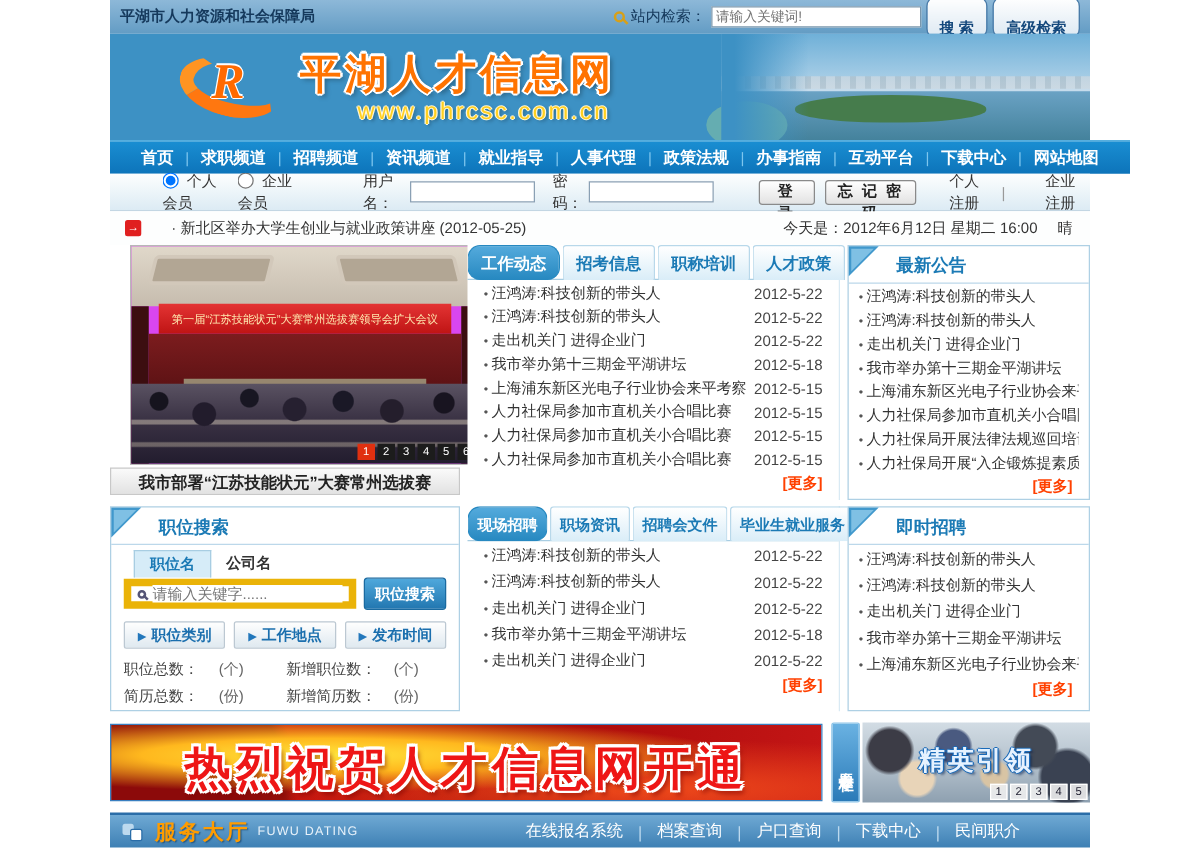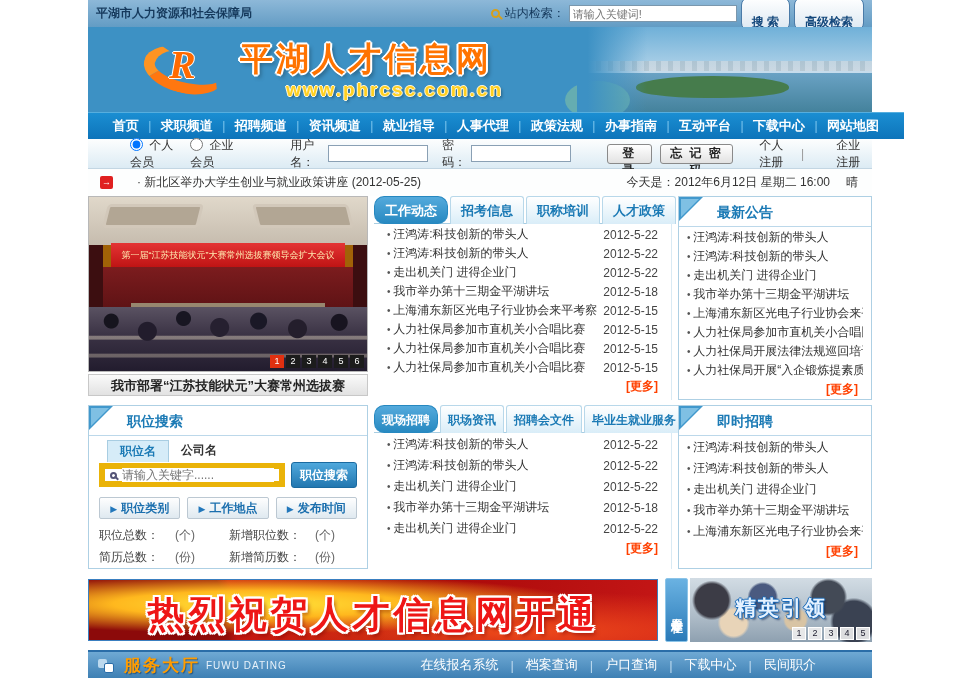--- a/index.html
+++ b/index.html
@@ -38,21 +38,21 @@
   .logo { position:absolute; left:55px; top:14px; width:95px; height:58px; }
   .logo-swoosh { position:absolute; left:0; top:6px; width:82px; height:46px; border-radius:50%;
     border:4px solid transparent; border-bottom:11px solid #ff7710; border-left:11px solid #ff9422;
     transform:rotate(14deg); }
   .logo-r { position:absolute; left:26px; top:0px; font-family:"Liberation Serif","DejaVu Serif",serif;
     font-style:italic; font-weight:bold; font-size:40px; color:#ff6a00;
     text-shadow:-1px 0 #fff,1px 0 #fff,0 -1px #fff,0 1px #fff; }
   .site-title { position:absolute; left:152px; top:10px; font-size:33px; font-weight:bold;
     letter-spacing:3px; color:#ff7300;
     text-shadow:-2px 0 #fff,2px 0 #fff,0 -2px #fff,0 2px #fff,-1px -1px #fff,1px 1px #fff,-1px 1px #fff,1px -1px #fff,3px 3px 4px rgba(0,0,0,.35); }
-  .site-url { position:absolute; left:198px; top:52px; font-size:19px; font-weight:bold; letter-spacing:2px;
+  .site-url { position:absolute; left:198px; top:52px; font-size:19px; font-weight:normal; letter-spacing:2px;
     color:#ffd020; text-shadow:-1px 0 #fff6d8,1px 0 #fff6d8,0 -1px #fff6d8,0 1px #fff6d8,2px 2px 3px rgba(0,0,0,.35); }
 
   
   .nav { position:absolute; top:112px; left:0; width:816px; height:27px;
     background:linear-gradient(#1a8ed2,#0d74ba); display:flex; align-items:center;
     justify-content:space-around; padding:0 20px; border-top:1px solid #56aede; }
   .nav a { color:#fff; font-size:13px; font-weight:bold; text-decoration:none; white-space:nowrap; cursor:pointer; }
   .nav .sep { color:#7ec6ee; font-size:12px; }
 
   
@@ -73,22 +73,22 @@
   .ann-ico { width:13px; height:13px; background:#e02020; border-radius:2px; margin:0 24px 0 12px;
     color:#fff; font-size:9px; line-height:13px; text-align:center; font-weight:bold; }
   .ann-text { cursor:pointer; }
   .ann-text::before { content:"· "; }
   .ann-right { margin-left:auto; padding-right:14px; display:flex; gap:16px; }
 
   
   .main { position:absolute; top:196px; left:0; width:784px; height:382px; }
 
   
-  .photo { position:absolute; left:0; top:0; width:280px; height:176px; border:1px solid #b8b8b8;
-    background:#a16207; overflow:hidden; cursor:pointer; }
+  .photo { position:absolute; left:16px; top:0; width:280px; height:176px; border:1px solid #b8b8b8;
+    background:#d946ef; overflow:hidden; cursor:pointer; }
   .ceiling { position:absolute; top:0; left:0; right:0; height:48px; background:linear-gradient(#e0d8ca,#c6bcae); }
   .cpanel { position:absolute; top:7px; height:24px; background:#b2a694; border:3px solid #d2c8ba; border-radius:4px; }
   .cpanel.l { left:16px; width:96px; transform:skewX(-14deg); }
   .cpanel.r { right:16px; width:96px; transform:skewX(14deg); }
   .pbanner { position:absolute; left:8%; top:46px; width:84%; height:24px;
     background:linear-gradient(#e43434,#bf1414); color:#ffe9b0; font-size:9px; line-height:24px;
     text-align:center; white-space:nowrap; overflow:hidden; }
   .pwall { position:absolute; left:14px; right:14px; top:70px; height:44px;
     background:linear-gradient(#7c1c1e,#5c1214); }
   .pcol { position:absolute; top:48px; bottom:0; width:14px; background:#3c0e10; }

